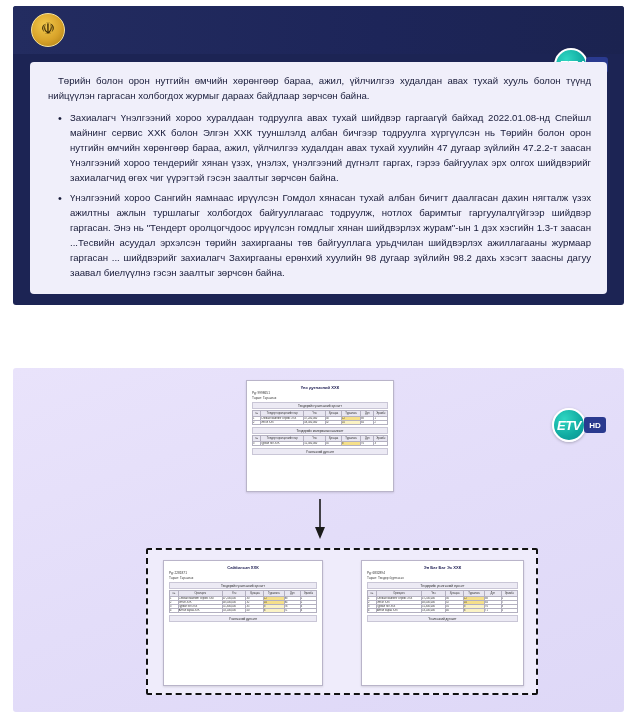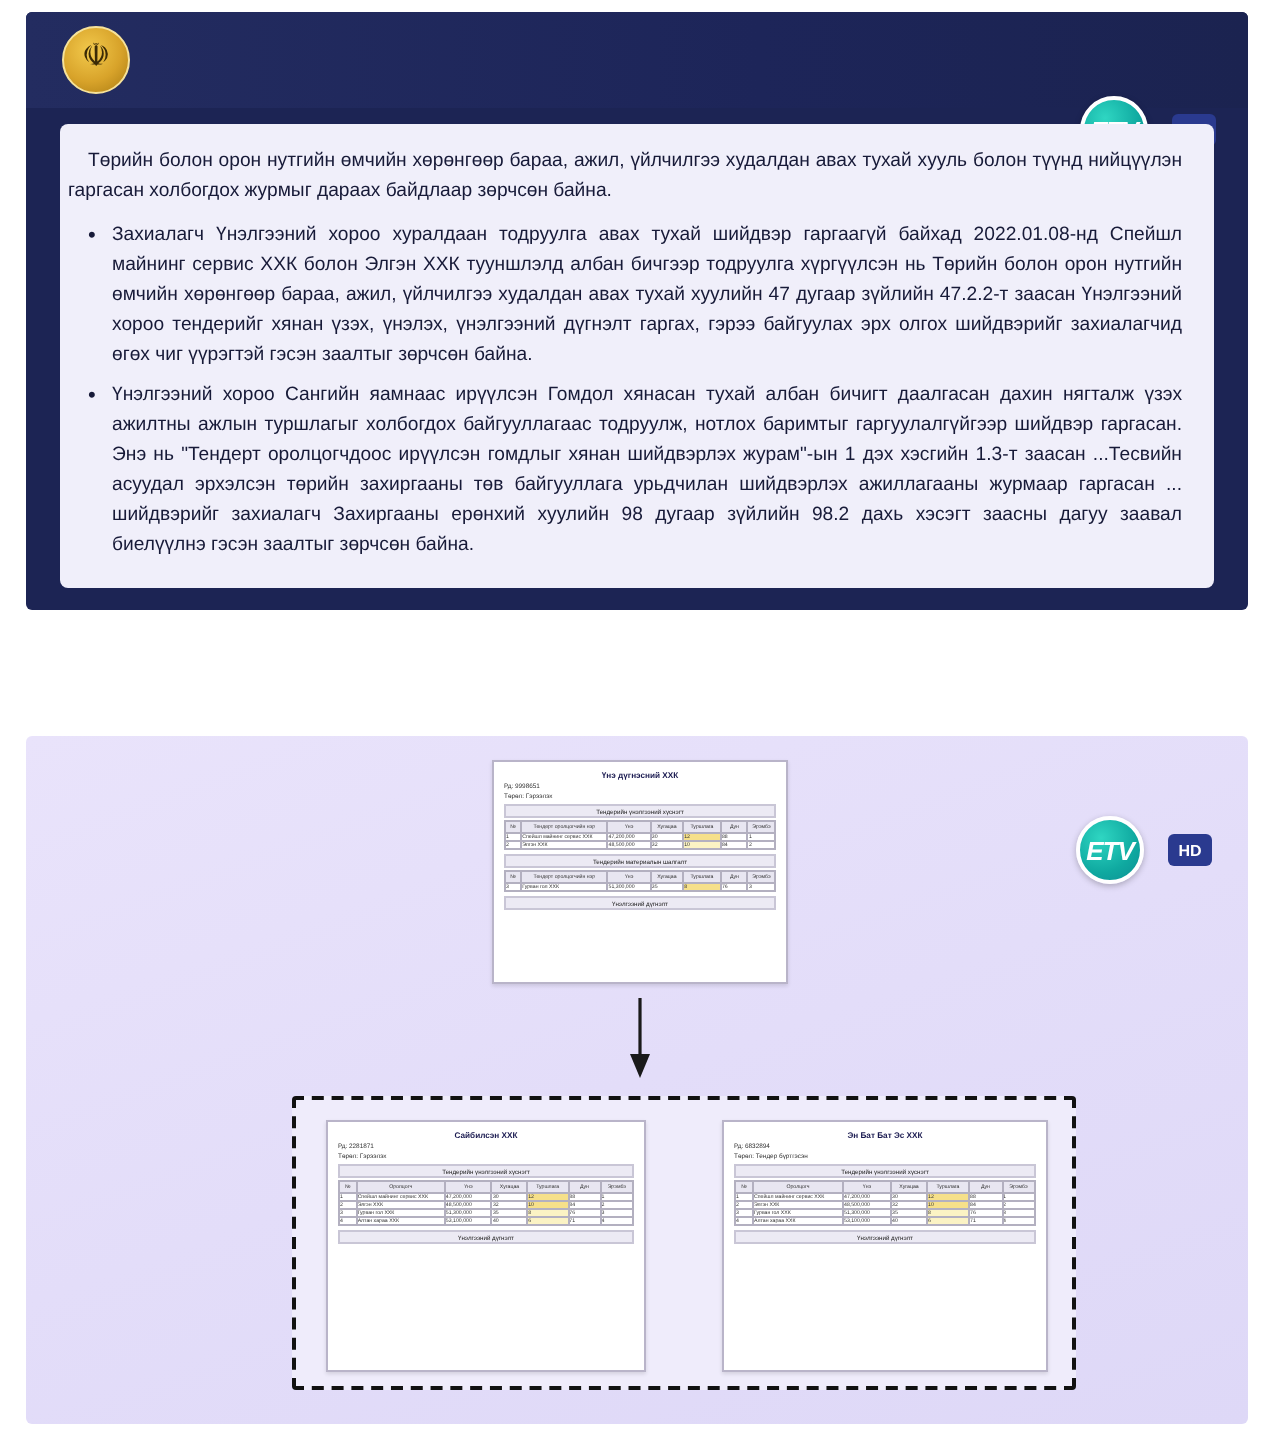--- a/index.html
+++ b/index.html
@@ -55,21 +55,21 @@
     font-weight: bold;
     letter-spacing: 0.8px;
     margin-left: 16px;
   }
   .card-body {
     position: absolute;
     left: 17px; top: 56px;
     width: 577px; height: 232px;
     background: #f0effa;
     border-radius: 4px;
-    padding: 12px 16px 10px 4px;
+    padding: 12px 16px 10px 18px;
     overflow: hidden;
   }
   .card-body p.lead {
     margin: 0 0 7px 0;
     font-size: 9.6px;
     line-height: 1.55;
     color: #171a38;
     text-align: justify;
     text-indent: 10px;
   }
@@ -92,21 +92,21 @@
     left: -4px; top: -1px;
     font-size: 11px;
     color: #171a38;
   }
 
   
   .etv-badge {
     position: absolute;
     display: flex;
     align-items: center;
-    gap: 16px;
+    gap: 2px;
   }
   .etv-circle {
     width: 34px; height: 34px;
     border-radius: 50%;
     background: radial-gradient(circle at 35% 30%, #2fd6c2 0%, #0fa9a0 60%, #0c8f93 100%);
     border: 2px solid #ffffff;
     display: flex; align-items: center; justify-content: center;
     box-shadow: 0 1px 3px rgba(0,0,0,0.25);
   }
   .etv-circle span {

